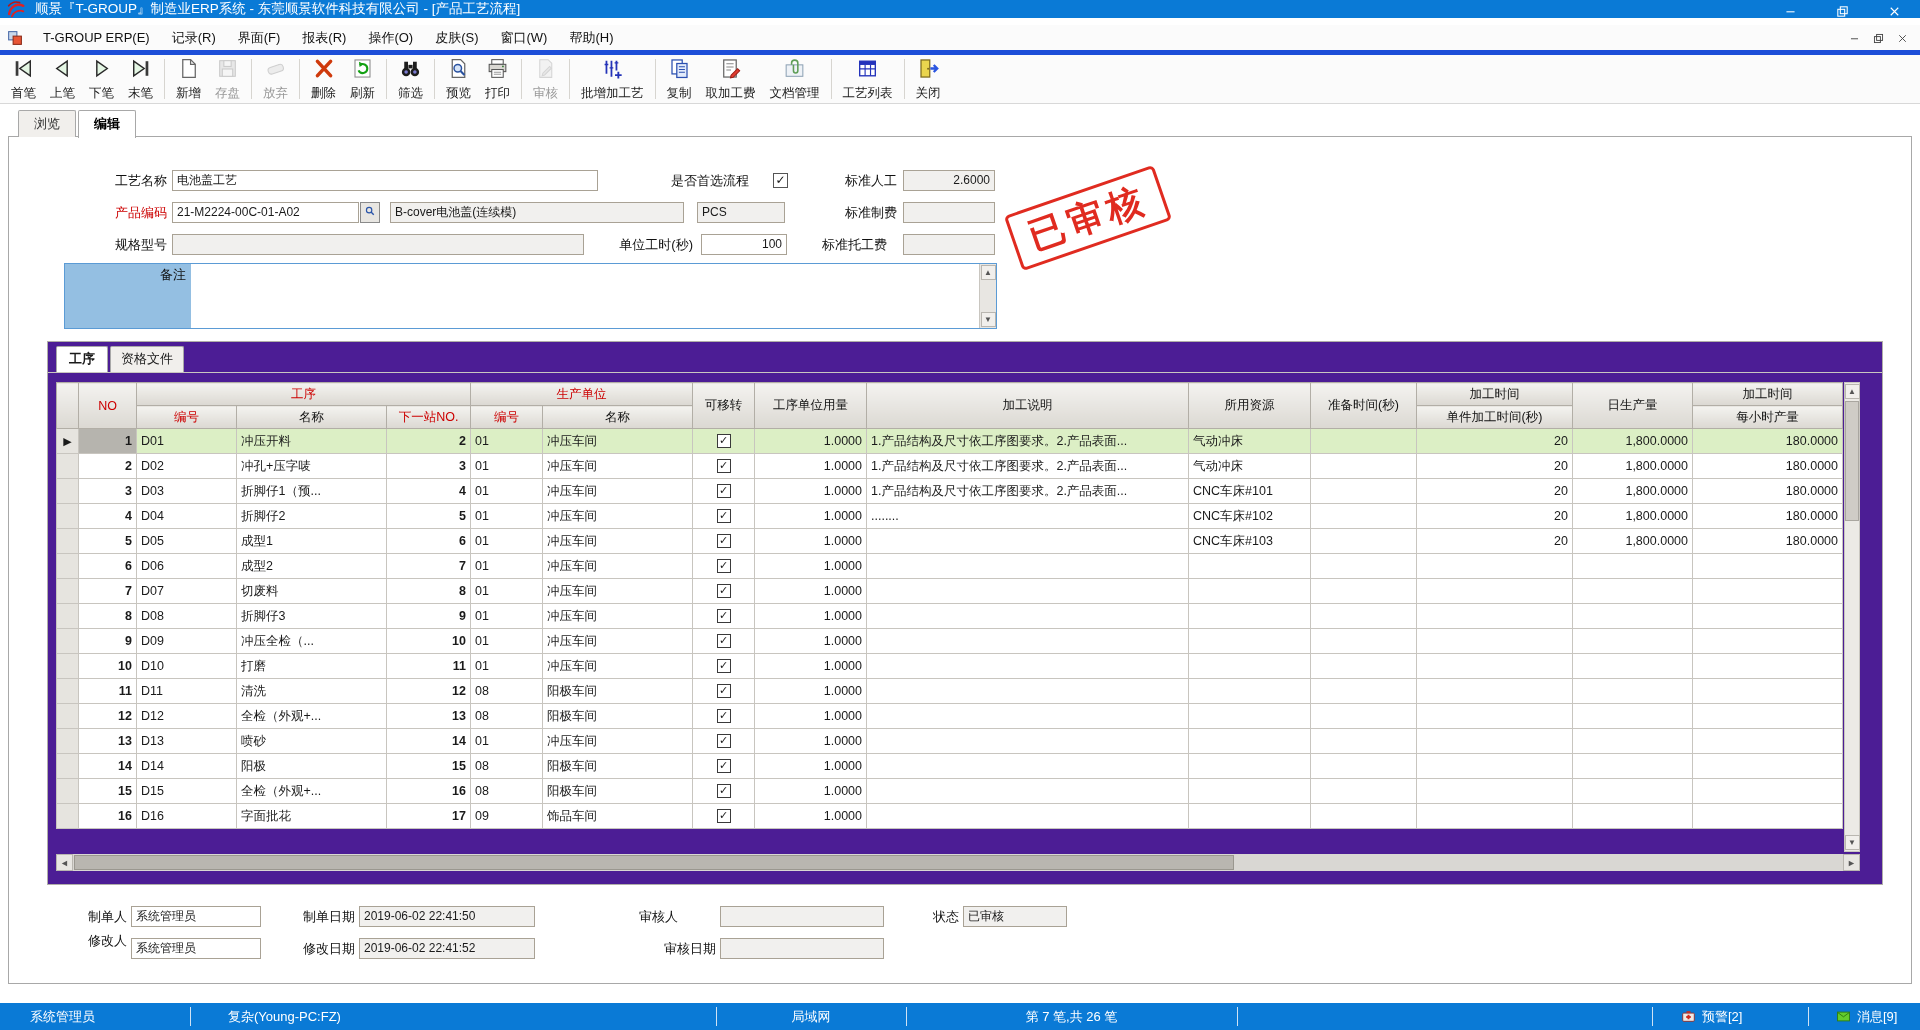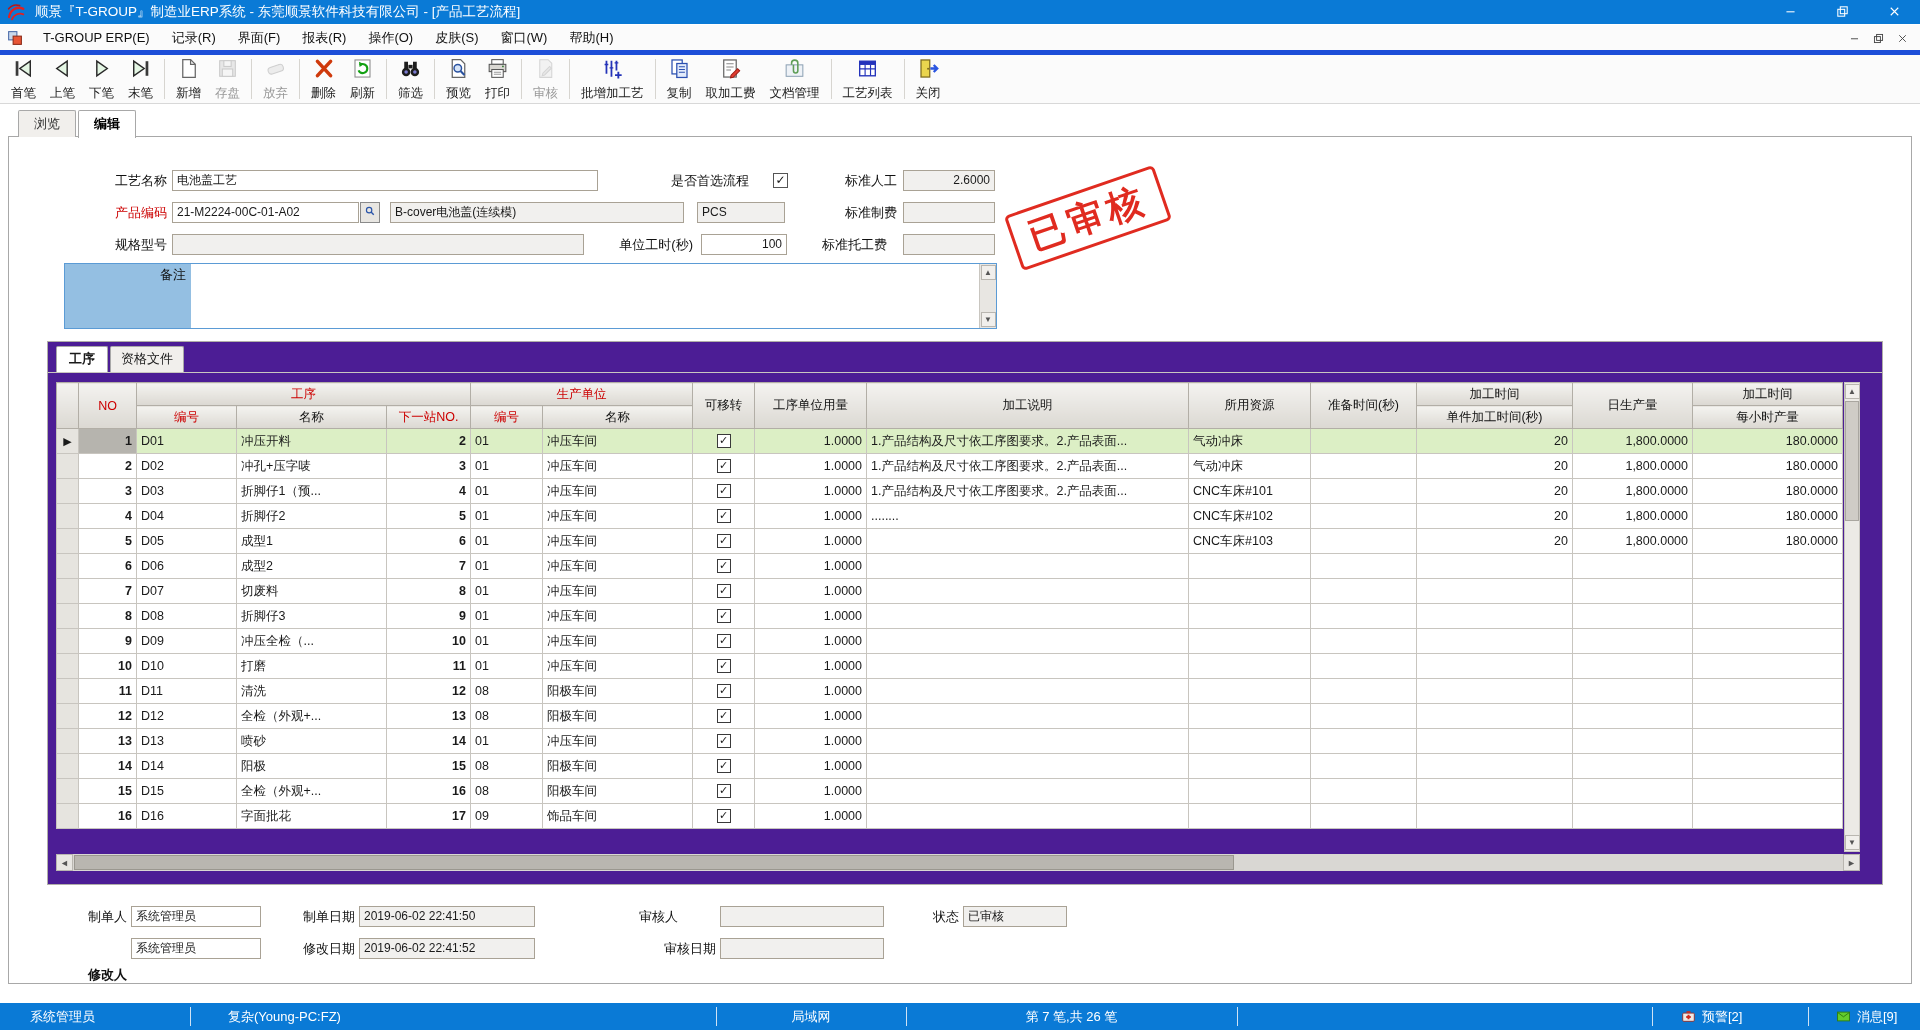--- a/index.html
+++ b/index.html
@@ -1,20 +1,20 @@
 <!DOCTYPE html>
 <html><head>
 <meta charset="utf-8">
 <style>
   * { margin:0; padding:0; box-sizing:border-box; }
   html,body { width:1920px; height:1030px; overflow:hidden; background:#fff;
     font-family:"Liberation Sans","DejaVu Sans",sans-serif; font-size:13px; color:#1a1a1a; }
 
   
-  .titlebar { position:absolute; left:0; top:0; width:1920px; height:24px; background:#0a7ad6;
+  .titlebar { position:absolute; left:0; top:0; width:1920px; height:18px; background:#0a7ad6;
     display:flex; align-items:center; color:#fff; }
   .app-logo { width:22px; height:22px; margin-left:5px; display:flex; align-items:center; }
   .title-text { margin-left:8px; font-size:13.5px; white-space:nowrap; }
   .win-controls { position:absolute; right:0; top:0; height:25px; display:flex; }
   .winbtn { width:52px; height:25px; display:flex; align-items:center; justify-content:center; color:#fff; }
   .winbtn svg { width:15px; height:15px; }
 
   
   .menubar { position:absolute; left:0; top:25px; width:1920px; height:30px; background:#fbfbfb;
     border-bottom:5px solid #1d4ed8; display:flex; align-items:center; }
@@ -738,21 +738,21 @@
 
   <span class="flabel" style="left:40px; top:770px; width:78px;">制单人</span>
   <div class="fval" style="left:122px; top:769px; width:130px;">系统管理员</div>
   <span class="flabel" style="left:270px; top:770px; width:76px;">制单日期</span>
   <div class="fval ro" style="left:350px; top:769px; width:176px;">2019-06-02 22:41:50</div>
   <span class="flabel" style="left:607px; top:770px; width:62px;">审核人</span>
   <div class="fval ro" style="left:711px; top:769px; width:164px;"></div>
   <span class="flabel" style="left:908px; top:770px; width:42px;">状态</span>
   <div class="fval ro" style="left:954px; top:769px; width:104px;">已审核</div>
 
-  <span class="flabel" style="left:40px; top:828px; width:78px;font-weight:bold;">修改人</span>
+  <span class="flabel" style="left:40px; top:794px; width:78px;">修改人</span>
   <div class="fval" style="left:122px; top:801px; width:130px;">系统管理员</div>
   <span class="flabel" style="left:270px; top:802px; width:76px;">修改日期</span>
   <div class="fval ro" style="left:350px; top:801px; width:176px;">2019-06-02 22:41:52</div>
   <span class="flabel" style="left:630px; top:802px; width:77px;">审核日期</span>
   <div class="fval ro" style="left:711px; top:801px; width:164px;"></div>
 </div>
 
 <div class="statusbar">
   <div class="sseg" style="left:30px;">系统管理员</div>
   <div class="ssep" style="left:190px;"></div>

